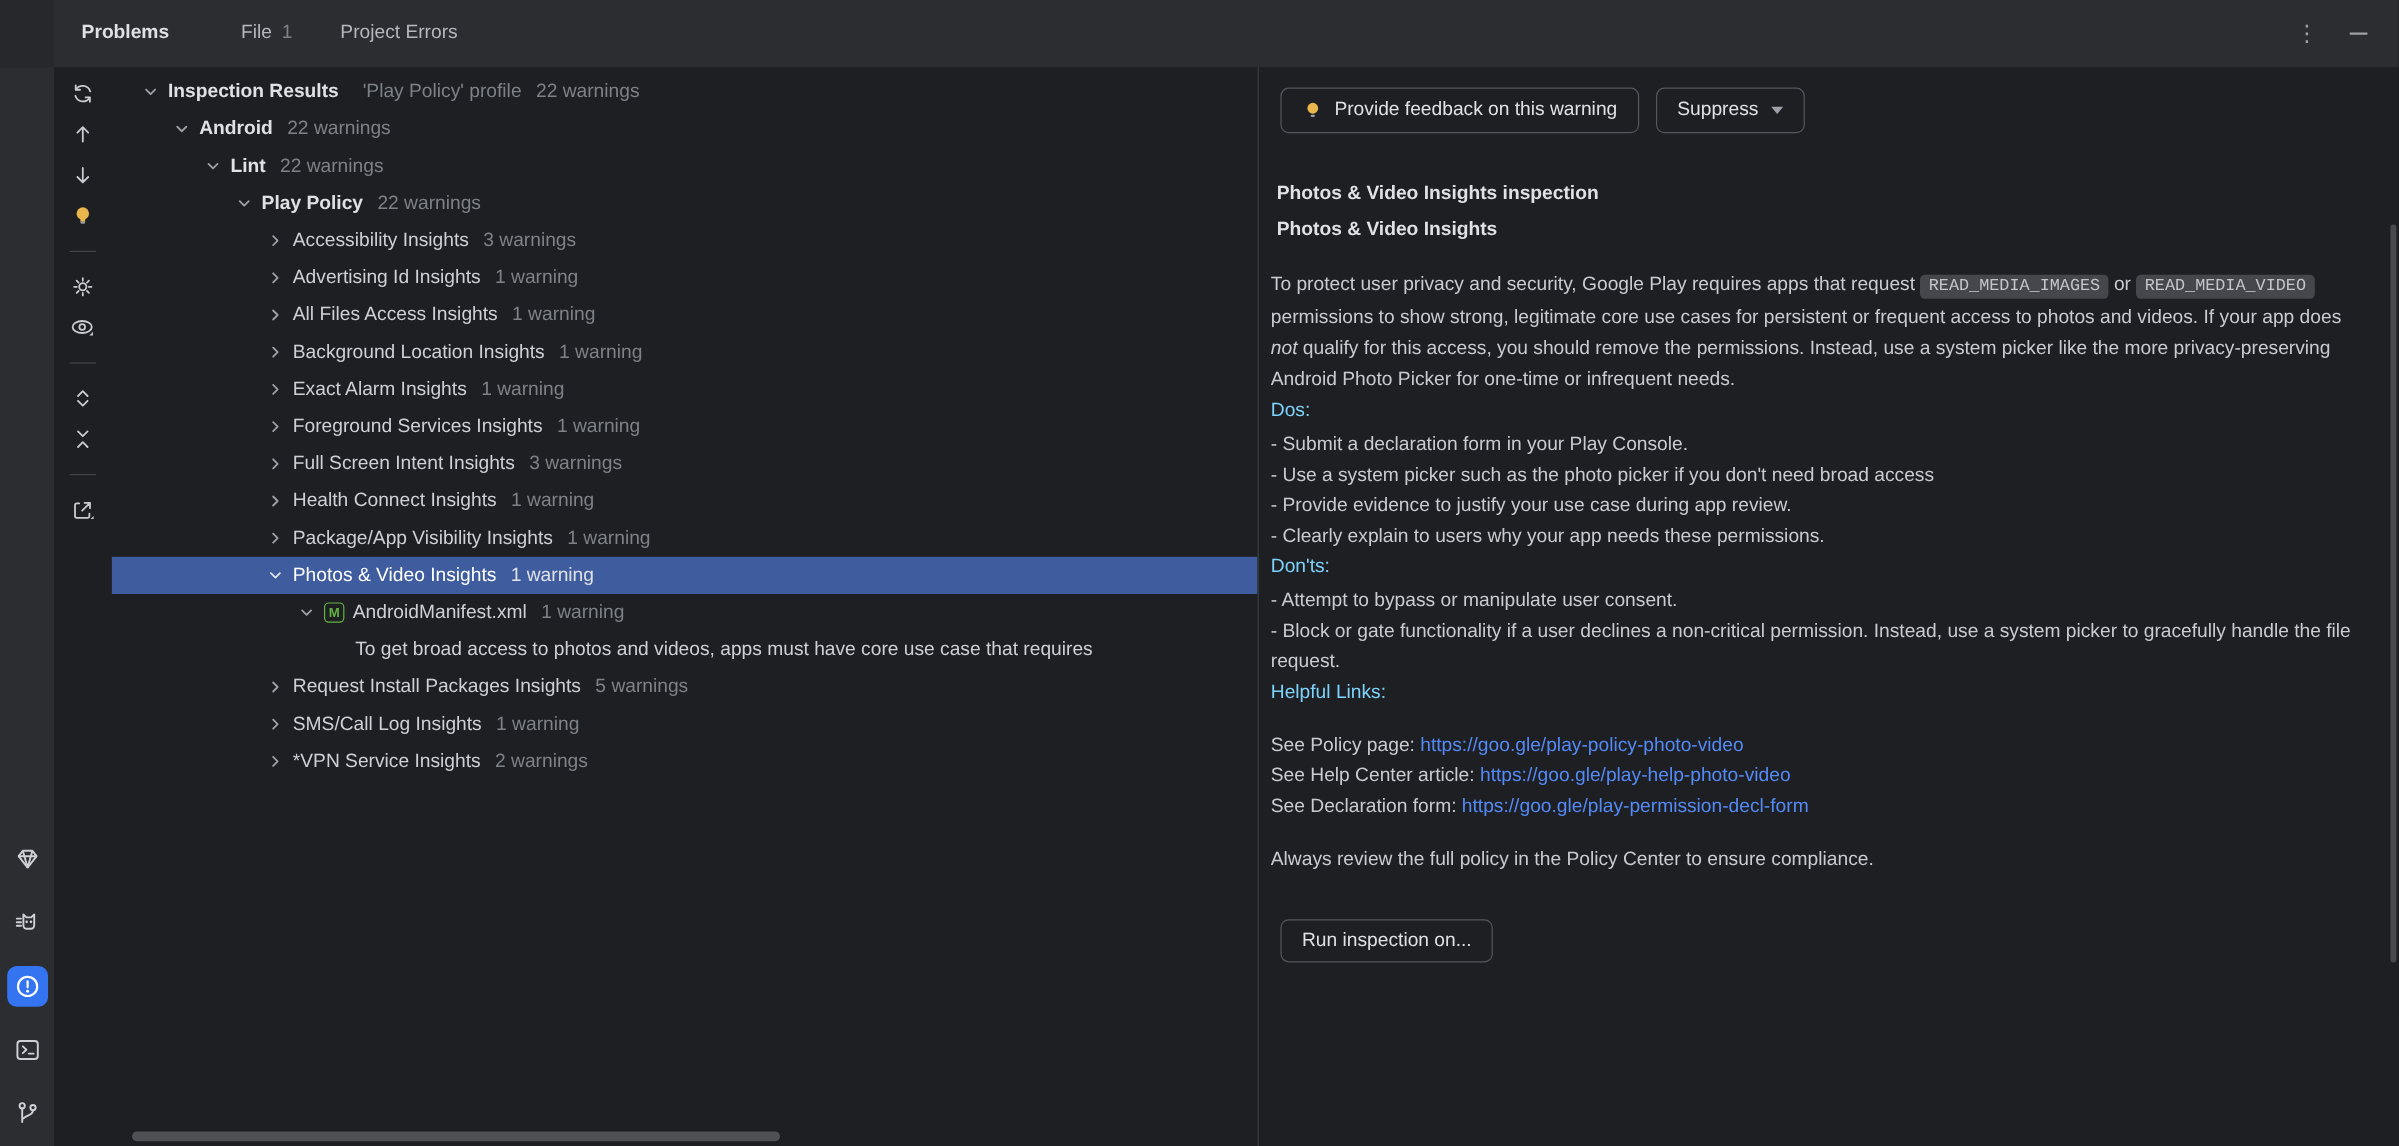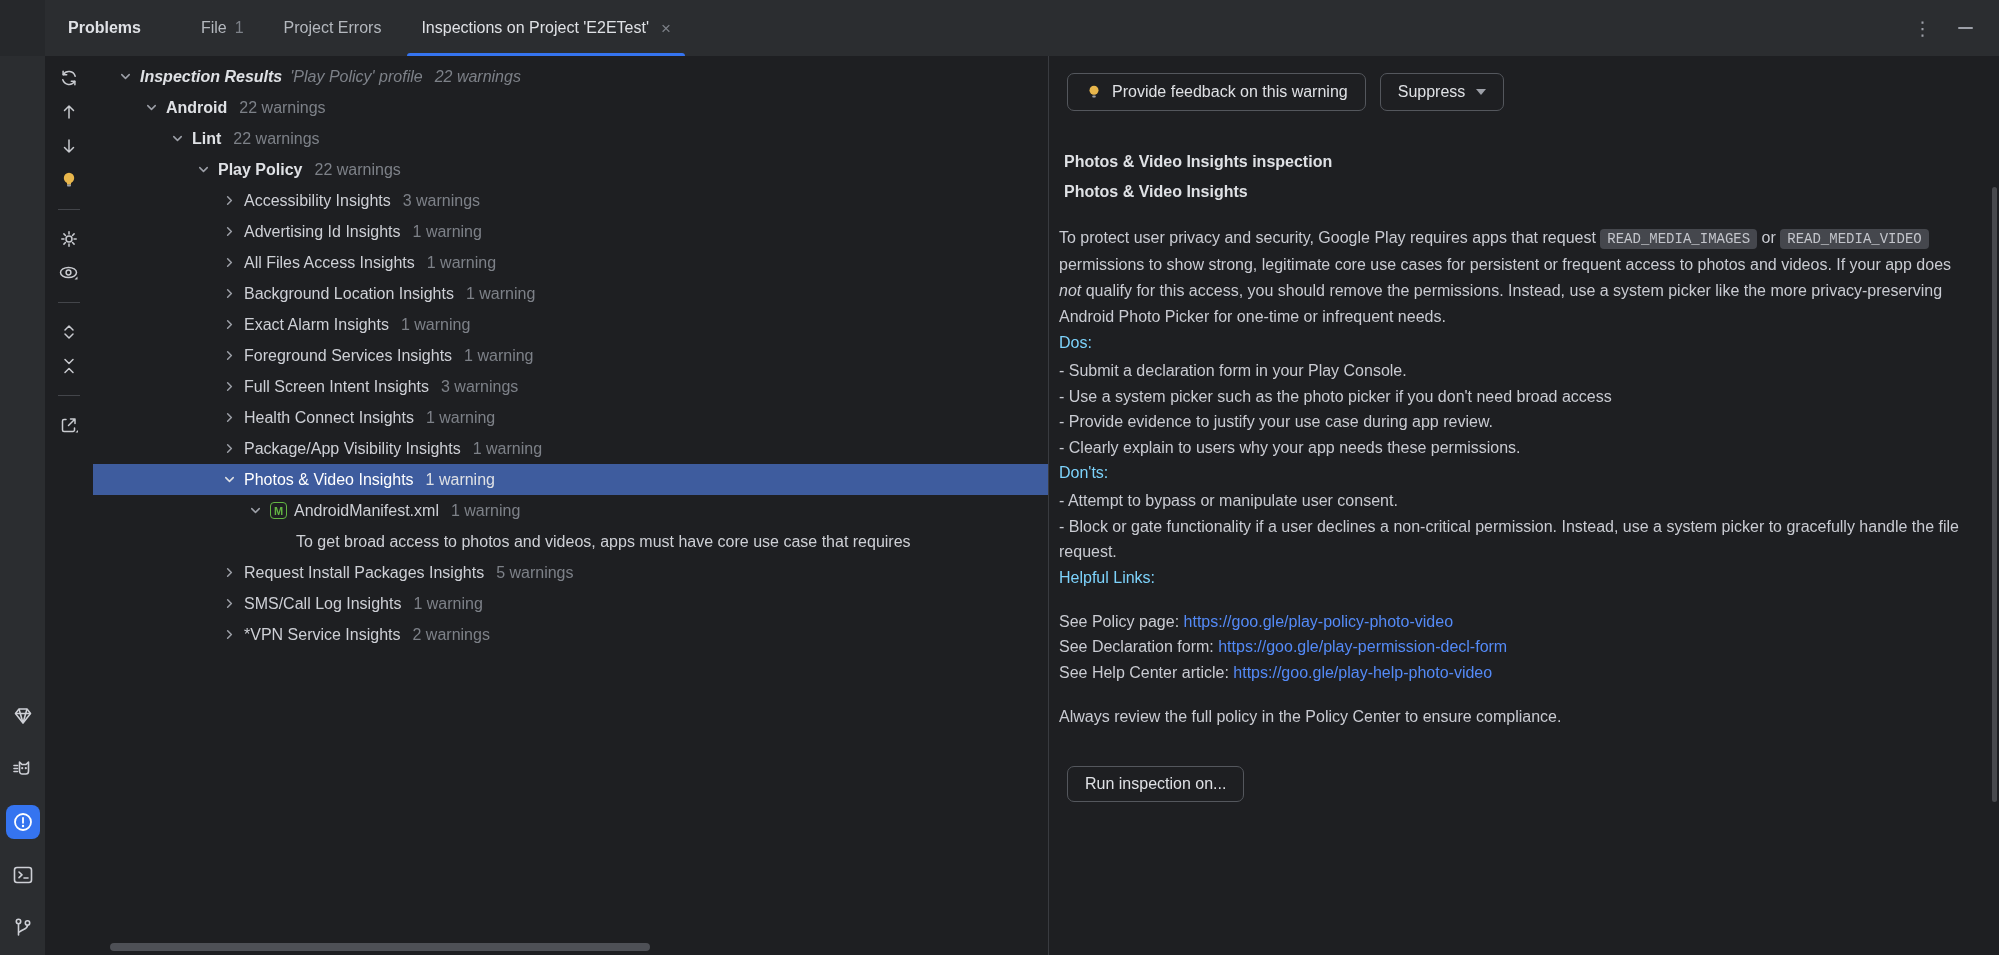--- a/index.html
+++ b/index.html
@@ -45,21 +45,21 @@
     position:absolute; left:93px; top:56px; width:955px; bottom:0;
     padding-top:5px; overflow:hidden;
   }
   .trow { display:flex; align-items:center; height:31px; white-space:nowrap; }
   .trow.sel { background:#3e5c9e; }
   .chev { width:22px; display:inline-flex; align-items:center; justify-content:flex-start; color:#9da0a8; flex:none; }
   .trow.sel .chev { color:#dfe1e5; }
   .tlabel { color:#ced0d6; }
   .tlabel.b { font-weight:bold; color:#dfe1e5; }
   .trow.sel .tlabel { color:#ffffff; }
-  .tsuffix { color:#7d8188; margin-left:8px; }
+  .tsuffix { color:#7d8188; margin-left:20px; }
   .tcount { color:#7d8188; margin-left:12px; }
   .trow.sel .tcount { color:#dfe1e5; }
   .mfi {
     width:17px; height:17px; border:1.5px solid #62b543; border-radius:4px; color:#62b543;
     font-size:11px; font-weight:bold; display:inline-flex; align-items:center; justify-content:center;
     margin-right:7px; flex:none;
   }
   .hscroll { position:absolute; bottom:4px; left:17px; width:540px; height:8px; border-radius:4px; background:#4e5056; }
   
   .vdivider { position:absolute; left:1048px; top:56px; bottom:0; width:1px; background:#393b40; }
@@ -137,25 +137,20 @@
   <div class="titlebar">
     <span class="tb-title">Problems</span>
     <div class="tabs">
       <div class="tab">
         <span>File</span>
         <span class="count">1</span>
       </div>
       <div class="tab">
         <span>Project Errors</span>
       </div>
-      <div class="tab active">
-        <span>Inspections on Project 'E2ETest'</span>
-        <span class="close">×</span>
-        <span class="underline"></span>
-      </div>
     </div>
     <div class="tb-actions">
       <span class="kebab">⋮</span>
       <span class="minimize"></span>
     </div>
   </div>
 
   <div class="toolstrip">
     <div class="tool-btn">
       <svg width="20" height="20" viewBox="0 0 20 20" fill="none" stroke="currentColor" stroke-width="1.5" stroke-linecap="round">
@@ -212,21 +207,21 @@
       <svg width="20" height="20" viewBox="0 0 20 20" fill="none" stroke="currentColor" stroke-width="1.5" stroke-linecap="round" stroke-linejoin="round">
         <path d="M7 4.5H5A1.5 1.5 0 0 0 3.5 6v9A1.5 1.5 0 0 0 5 16.5h9a1.5 1.5 0 0 0 1.5-1.5v-2"></path>
         <path d="M9.5 10.5 16 4M11.5 4H16v4.5"></path>
         <path d="M16.5 17.5h2.5v-2.5z" fill="currentColor" stroke="none"></path>
       </svg>
     </div>
   </div>
 
   <div class="tree">
 
-  <div class="trow" style="padding-left: 25px; font-style: italic;">
+  <div class="trow" style="padding-left: 25px;">
         <span class="chev">
           <svg width="15" height="15" viewBox="0 0 16 16" fill="none" stroke="currentColor" stroke-width="1.6" stroke-linecap="round" stroke-linejoin="round">
             <path d="M4 6l4 4 4-4"></path>
           </svg>
         </span>
         <span class="tlabel b">Inspection Results</span>
         <span class="tsuffix">'Play Policy' profile</span>
         <span class="tcount">22 warnings</span>
       </div>
       <div class="trow" style="padding-left: 51px;">
@@ -424,22 +419,22 @@
 
     <div class="sec-title">Don'ts:</div>
     <div class="plist">
         <div class="pitem">- Attempt to bypass or manipulate user consent.</div>
         <div class="pitem">- Block or gate functionality if a user declines a non-critical permission. Instead, use a system picker to gracefully handle the file request.</div>
       </div>
 
     <div class="sec-title">Helpful Links:</div>
     <div class="links-block">
         <div class="link-line"><span>See Policy page: </span><a href="#">https://goo.gle/play-policy-photo-video</a></div>
+        <div class="link-line"><span>See Help Center article: </span><a href="#">https://goo.gle/play-help-photo-video</a></div>
         <div class="link-line"><span>See Declaration form: </span><a href="#">https://goo.gle/play-permission-decl-form</a></div>
-        <div class="link-line"><span>See Help Center article: </span><a href="#">https://goo.gle/play-help-photo-video</a></div>
       </div>
 
     <div class="footer-line">Always review the full policy in the Policy Center to ensure compliance.</div>
 
     <button class="btn run-btn">
       <span>Run inspection on...</span>
     </button>
   </div>
 
   <div class="vscroll"></div>

